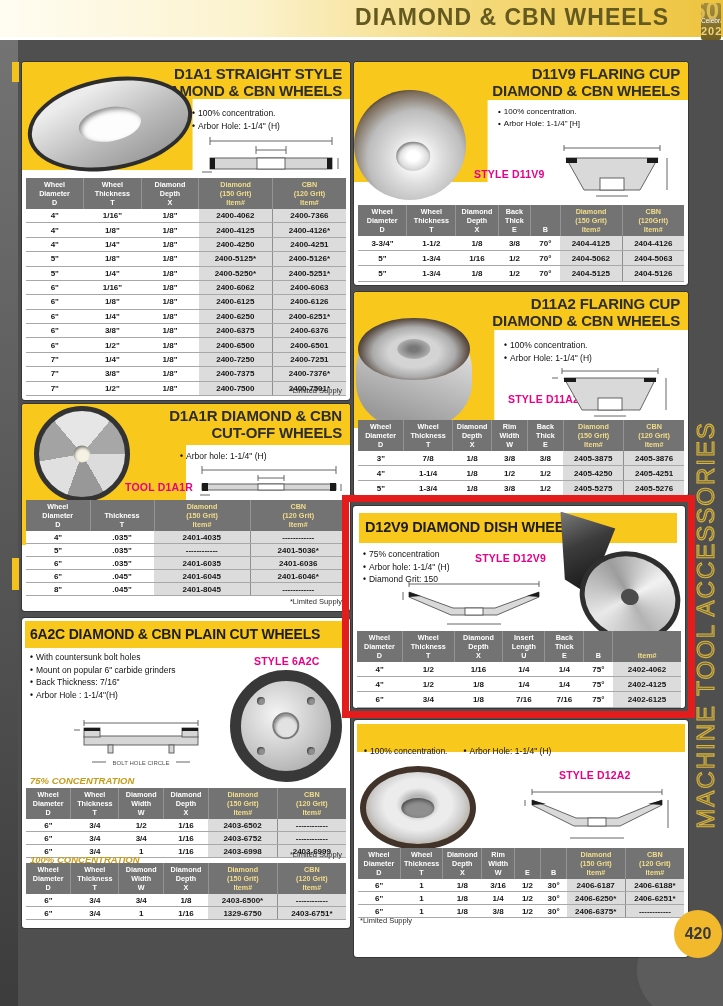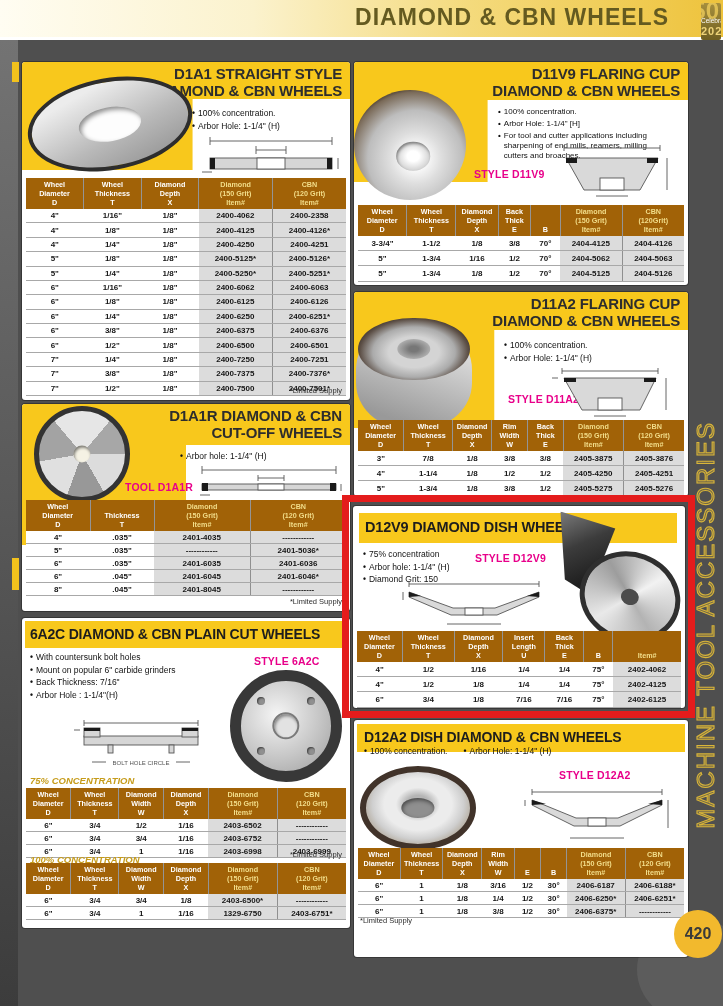--- a/index.html
+++ b/index.html
@@ -48,21 +48,21 @@
   .bullet:before{content:"\2022";font-weight:bold;}
   .bullets.inline .bullet{display:inline-flex;margin-right:16px;max-width:100%;}
 
   .style{position:absolute;font-size:10.5px;font-weight:bold;color:#e8008a;letter-spacing:.2px;z-index:2;}
   .conc{position:absolute;font-size:9.5px;font-weight:bold;font-style:italic;color:#c69c1c;z-index:2;}
   .footnote{position:absolute;font-size:7.5px;color:#2d2d2d;z-index:2;}
   .diag{position:absolute;z-index:2;}
 
   
   .spec{position:absolute;border-collapse:collapse;table-layout:fixed;z-index:2;}
-  .spec th{background:#a16207;color:#fff;font-size:7.2px;font-weight:bold;text-align:center;
+  .spec th{background:#737373;color:#fff;font-size:7.2px;font-weight:bold;text-align:center;
     vertical-align:bottom;white-space:pre-line;line-height:1.25;padding:2px 0;}
   .spec th+th{border-left:1px solid #949494;}
   .spec th.gold{color:#f2dd8a;}
   .spec td{font-size:8px;font-weight:bold;color:#151515;text-align:center;padding:1.5px 0;
     border-bottom:1px solid #a8a8a8;background:#fff;}
   .spec td.item{background:#dcdcdc;}
   .spec td.item+td.item{border-left:1px solid #8f8f8f;}
   #t-d1a1 td{padding:2.2px 0;}
   #t-d11v9 td,#t-d11a2 td,#t-d12v9 td{padding:2.6px 0;}
 
@@ -191,21 +191,21 @@
 (120 Grit)
 Item#</th>
         </tr>
       </thead>
       <tbody>
         <tr>
           <td>4"</td>
           <td>1/16"</td>
           <td>1/8"</td>
           <td class="item">2400-4062</td>
-          <td class="item">2400-2358</td>
+          <td class="item">2400-7366</td>
         </tr>
         <tr>
           <td>4"</td>
           <td>1/8"</td>
           <td>1/8"</td>
           <td class="item">2400-4125</td>
           <td class="item">2400-4126*</td>
         </tr>
         <tr>
           <td>4"</td>
@@ -541,22 +541,20 @@
     <div>D11V9 FLARING CUP</div>
     <div>DIAMOND &amp; CBN WHEELS</div>
   </div>
   <div class="ph photo-cup" style="left:0px;top:28px;">
       <div class="hole"></div>
     </div>
   <div class="bullets inline" style="left:144px;top:45px;width:182px;font-size:8px;"><div class="bullet">
         <span>100% concentration.</span>
       </div><div class="bullet">
         <span>Arbor Hole: 1-1/4" [H]</span>
-      </div><div class="bullet">
-        <span>For tool and cutter applications including sharpening of end mills, reamers, milling cutters and broaches.</span>
       </div></div>
   <div class="style" style="left:120px;top:106px;">STYLE D11V9</div>
   <svg class="diag" style="left:198px;top:80px;" width="122" height="60" viewBox="0 0 122 60">
     <g stroke="#555" stroke-width="0.9" fill="none">
       <line x1="12" y1="6" x2="108" y2="6"></line>
         <line x1="12" y1="3" x2="12" y2="9"></line>
         <line x1="108" y1="3" x2="108" y2="9"></line>
       <line x1="115" y1="16" x2="115" y2="48"></line>
       <line x1="44" y1="54" x2="76" y2="54"></line>
     </g>
@@ -822,21 +820,20 @@
           <td>75°</td>
           <td class="item">2402-6125</td>
         </tr>
       </tbody>
     </table>
 </section>
 <div class="highlight"></div>
 
 <section class="panel" style="left:354px;top:720px;width:334px;height:237px;">
   <div class="strip" style="top:4px;height:28px;left:3px;right:3px;"></div>
-  <div class="title-l" style="left:10px;top:9px;font-size:14px;">D12A2 DISH DIAMOND &amp; CBN WHEELS</div>
   <div class="bullets inline" style="left:10px;top:26px;width:310px;"><div class="bullet">
         <span>100% concentration.</span>
       </div><div class="bullet">
         <span>Arbor Hole: 1-1/4" (H)</span>
       </div></div>
   <div class="ph photo-dish2" style="left:6px;top:46px;">
       <div class="hole"></div>
     </div>
   <div class="style" style="left:205px;top:49px;">STYLE D12A2</div>
   <svg class="diag" style="left:168px;top:66px;" width="150" height="58" viewBox="0 0 150 58">

